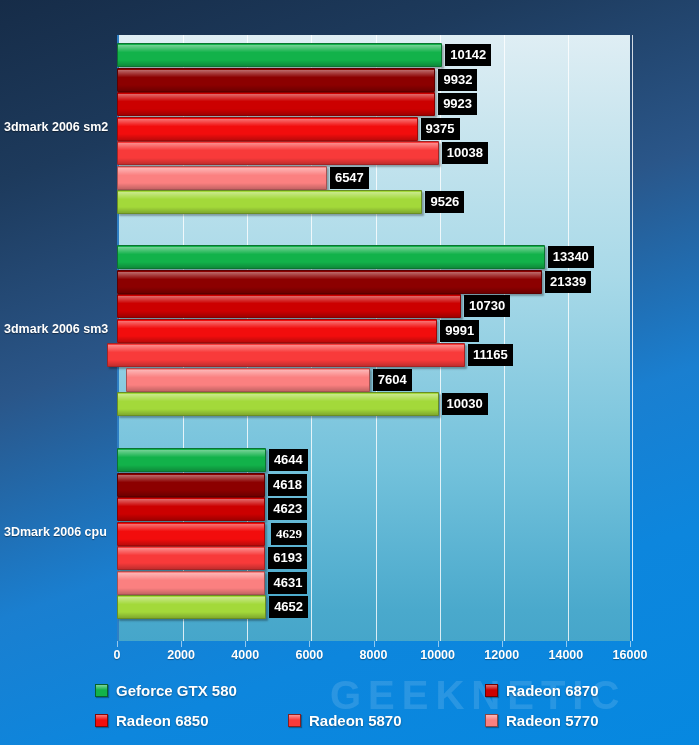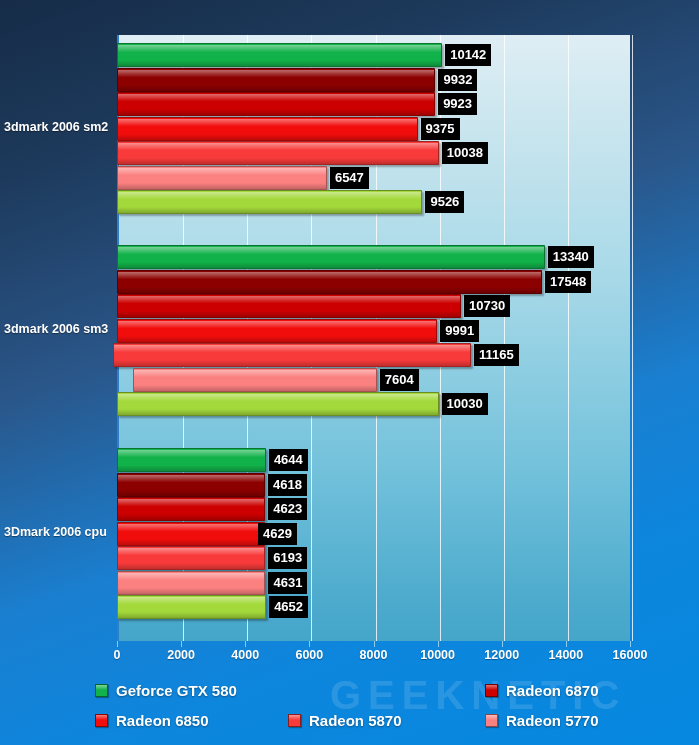--- a/index.html
+++ b/index.html
@@ -209,35 +209,35 @@
       <div class="bar-row" style="top: 190px; left: 117px; width: 582px;">
         <div class="bar" title="series-7: 9526" style="width: 305.427px; background: rgb(163, 217, 58);"></div>
         <div class="val-label" style="left: 308.427px;">9526</div>
       </div>
       <div class="bar-row" style="top: 245px; left: 117px; width: 582px;">
         <div class="bar" title="Geforce GTX 580: 13340" style="width: 427.714px; background: rgb(18, 178, 74);"></div>
         <div class="val-label" style="left: 430.714px;">13340</div>
       </div>
       <div class="bar-row" style="top: 269.5px; left: 117px; width: 582px;">
         <div class="bar" title="Xfire 6870 + 6850: 13259" style="width: 425.117px; background: rgb(140, 0, 0);"></div>
-        <div class="val-label" style="left: 428.117px;">17548</div>
+        <div class="val-label" style="left: 428.117px;">21339</div>
       </div>
       <div class="bar-row" style="top: 294px; left: 117px; width: 582px;">
         <div class="bar" title="Radeon 6870: 10730" style="width: 344.031px; background: rgb(204, 0, 0);"></div>
         <div class="val-label" style="left: 347.031px;">10730</div>
       </div>
       <div class="bar-row" style="top: 318.5px; left: 117px; width: 582px;">
         <div class="bar" title="Radeon 6850: 9991" style="width: 320.336px; background: rgb(242, 13, 13);"></div>
         <div class="val-label" style="left: 323.336px;">9991</div>
       </div>
-      <div class="bar-row" style="top: 343px; left: 113px; width: 461px;">
+      <div class="bar-row" style="top: 343px; left: 107px; width: 461px;">
         <div class="bar" title="Radeon 5870: 11165" style="width: 357.978px; background: rgb(248, 58, 58);"></div>
         <div class="val-label" style="left: 360.978px;">11165</div>
       </div>
-      <div class="bar-row" style="top: 367.5px; left: 133px; width: 504px;">
+      <div class="bar-row" style="top: 367.5px; left: 126px; width: 504px;">
         <div class="bar" title="Radeon 5770: 7604" style="width: 243.803px; background: rgb(251, 128, 128);"></div>
         <div class="val-label" style="left: 246.803px;">7604</div>
       </div>
       <div class="bar-row" style="top: 392px; left: 117px; width: 582px;">
         <div class="bar" title="series-7: 10030" style="width: 321.587px; background: rgb(163, 217, 58);"></div>
         <div class="val-label" style="left: 324.587px;">10030</div>
       </div>
       <div class="bar-row" style="top: 448px; left: 117px; width: 582px;">
         <div class="bar" title="Geforce GTX 580: 4644" style="width: 148.898px; background: rgb(18, 178, 74);"></div>
         <div class="val-label" style="left: 151.898px;">4644</div>
@@ -245,21 +245,21 @@
       <div class="bar-row" style="top: 472.5px; left: 117px; width: 582px;">
         <div class="bar" title="Xfire 6870 + 6850: 4618" style="width: 148.065px; background: rgb(140, 0, 0);"></div>
         <div class="val-label" style="left: 151.065px; text-align: right;">4618</div>
       </div>
       <div class="bar-row" style="top: 497px; left: 117px; width: 582px;">
         <div class="bar" title="Radeon 6870: 4623" style="width: 148.225px; background: rgb(204, 0, 0);"></div>
         <div class="val-label" style="left: 151.225px;">4623</div>
       </div>
       <div class="bar-row" style="top: 521.5px; left: 117px; width: 582px;">
         <div class="bar" title="Radeon 6850: 4629" style="width: 148.417px; background: rgb(242, 13, 13);"></div>
-        <div class="val-label" style="left: 141px;">4629</div>
+        <div class="val-label" style="left: 154px; font-family: Liberation Serif, serif;">4629</div>
       </div>
       <div class="bar-row" style="top: 546px; left: 117px; width: 582px;">
         <div class="bar" title="Radeon 5870: 4622" style="width: 148.193px; background: rgb(248, 58, 58);"></div>
         <div class="val-label" style="left: 151.193px;">6193</div>
       </div>
       <div class="bar-row" style="top: 570.5px; left: 117px; width: 582px;">
         <div class="bar" title="Radeon 5770: 4631" style="width: 148.481px; background: rgb(251, 128, 128);"></div>
         <div class="val-label" style="left: 151.481px;">4631</div>
       </div>
       <div class="bar-row" style="top: 595px; left: 117px; width: 582px;">

